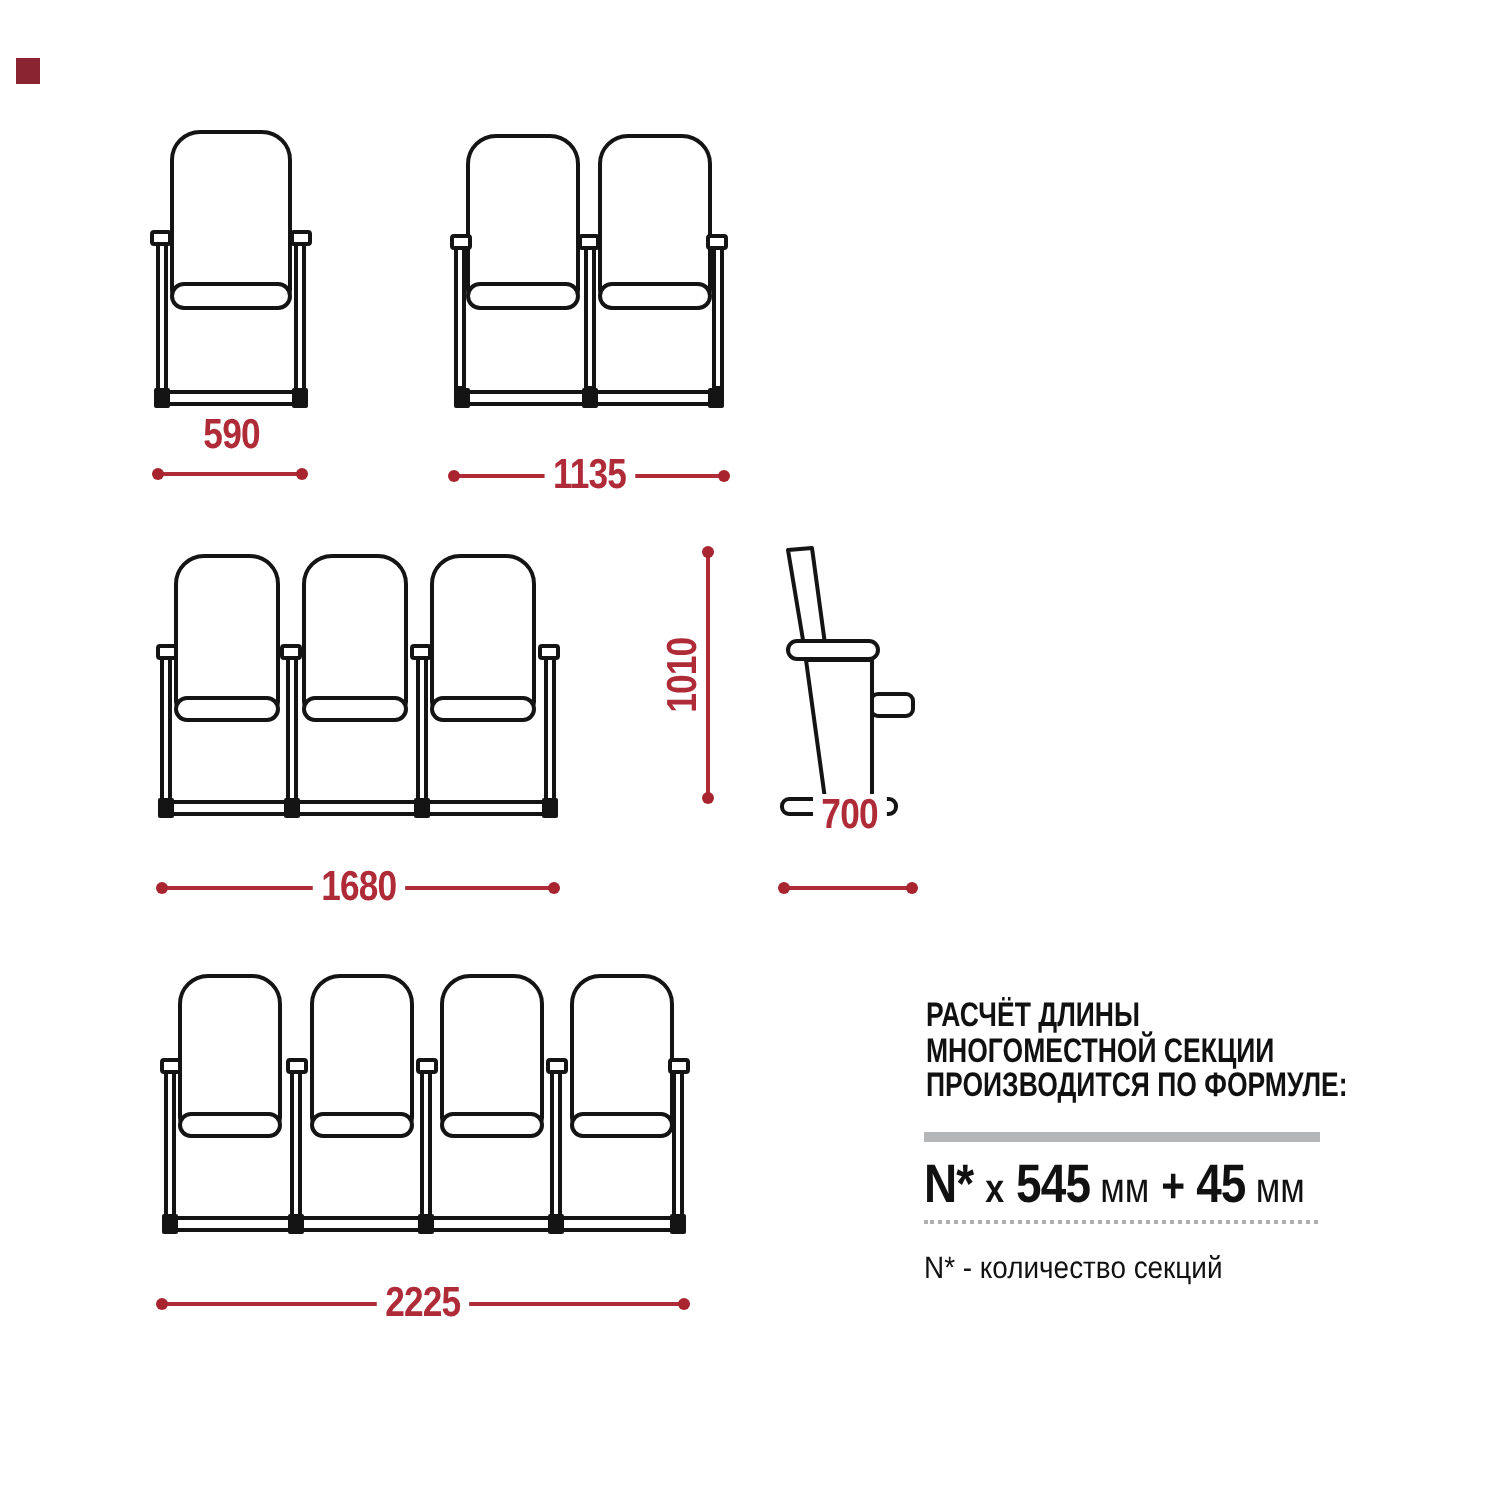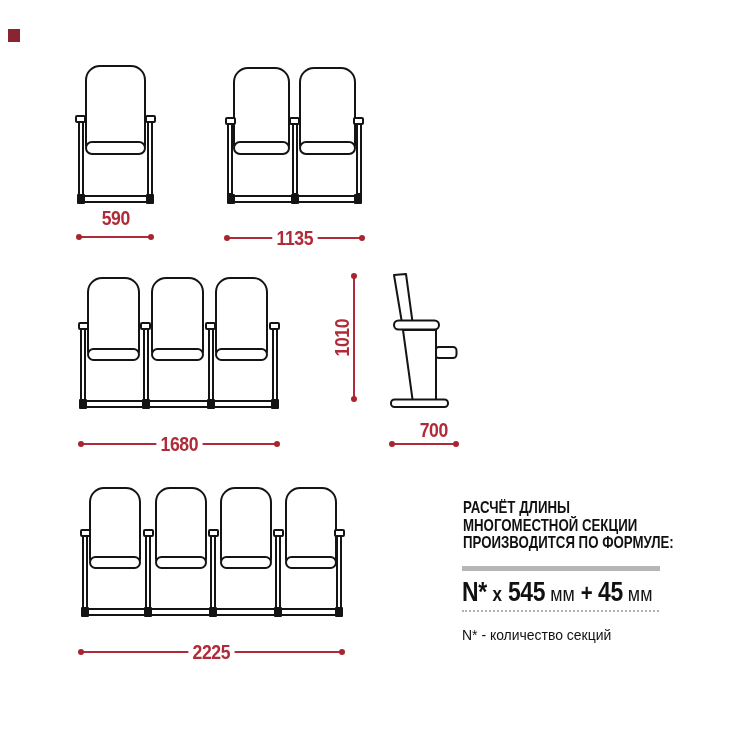--- a/index.html
+++ b/index.html
@@ -152,21 +152,21 @@
   </div>
 
   <div>
     <div class="dim-vline" style="left:353px;top:276px;height:123px;"></div>
     <div class="dot" style="left:351px;top:273px;"></div>
     <div class="dot" style="left:351px;top:396px;"></div>
     <div class="dim-wrap vert" style="left:312px;top:327px;width:60px;"><span class="dim-num">1010</span></div>
   </div>
 
   <div>
-    <div class="dim-wrap" style="left:394px;top:419px;width:62px;text-align:right;"><span class="dim-num">700</span></div>
+    <div class="dim-wrap" style="left:394px;top:397px;width:62px;"><span class="dim-num">700</span></div>
     <div class="dim-line" style="left:392px;top:443px;width:64px;"></div>
     <div class="dot" style="left:389px;top:441px;"></div>
     <div class="dot" style="left:453px;top:441px;"></div>
   </div>
 
   <div>
     <div class="dim-line" style="left:81px;top:651px;width:261px;"></div>
     <div class="dot" style="left:78px;top:649px;"></div>
     <div class="dot" style="left:339px;top:649px;"></div>
     <div class="dim-wrap" style="left:81px;top:641px;width:261px;"><span class="dim-num">2225</span></div>

